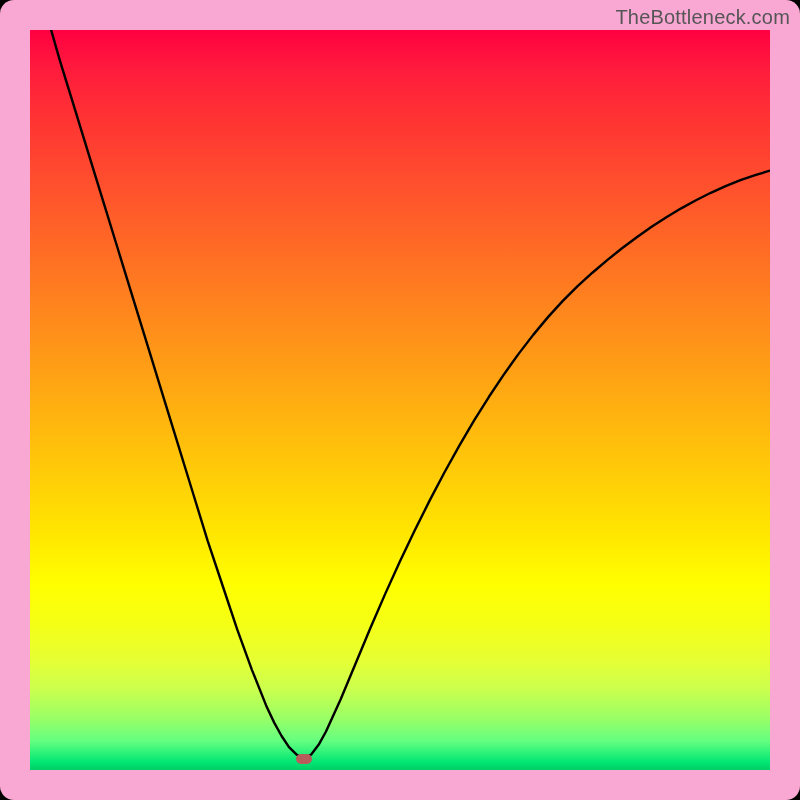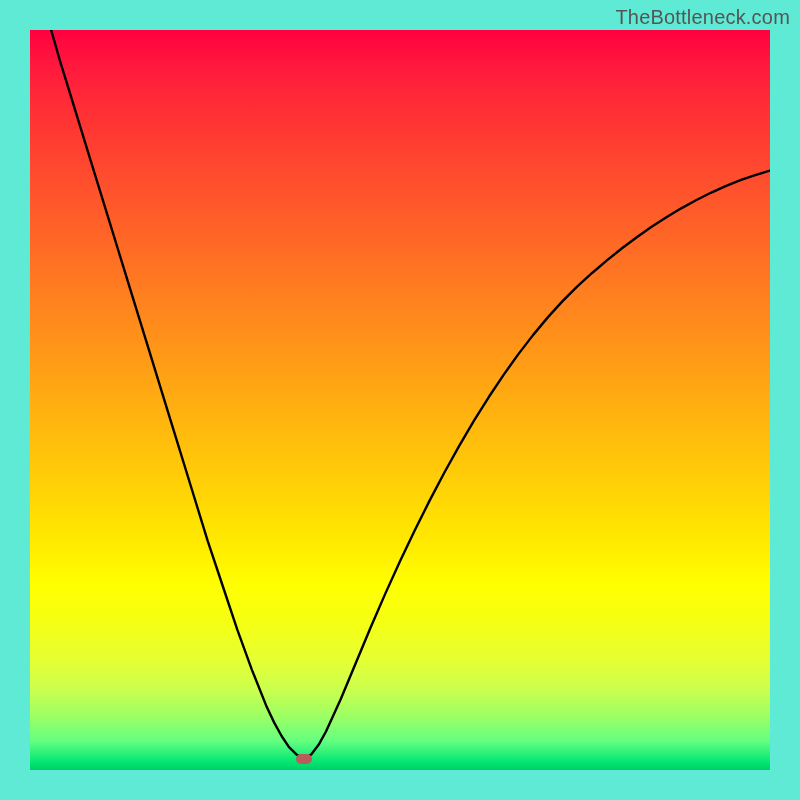--- a/index.html
+++ b/index.html
@@ -1,21 +1,22 @@
 <!DOCTYPE html>
 <html><head>
 <meta charset="utf-8">
 <style>
   * { margin: 0; padding: 0; box-sizing: border-box; }
   html, body { width: 800px; height: 800px; overflow: hidden; background: #000; }
   .container {
     width: 800px;
     height: 800px;
     position: relative;
-    background: #5eead4;
+    background: #f9a8d4;
+    border-radius: 14px;
   }
   .plot-area {
     position: absolute;
     left: 30px;
     top: 30px;
     width: 740px;
     height: 740px;
     background: linear-gradient(to bottom,
       #ff0040 0%,
       #ff1a3d 5%,

